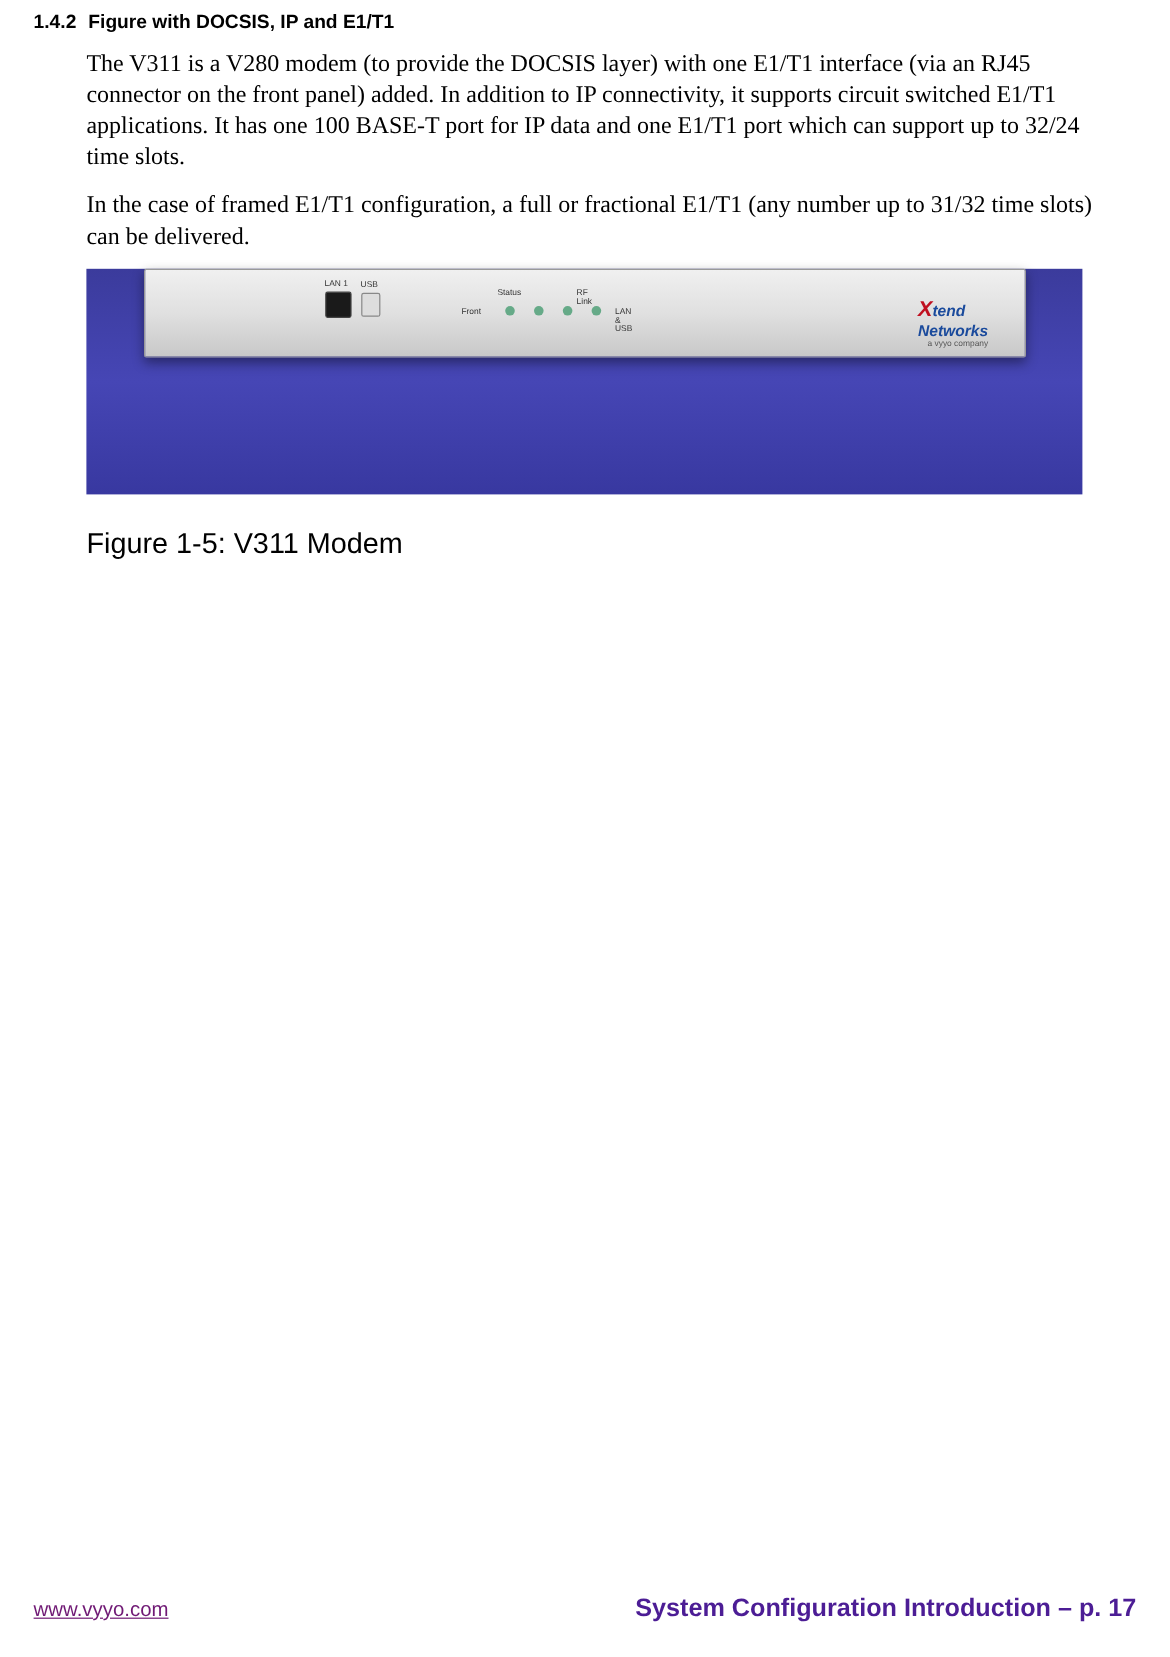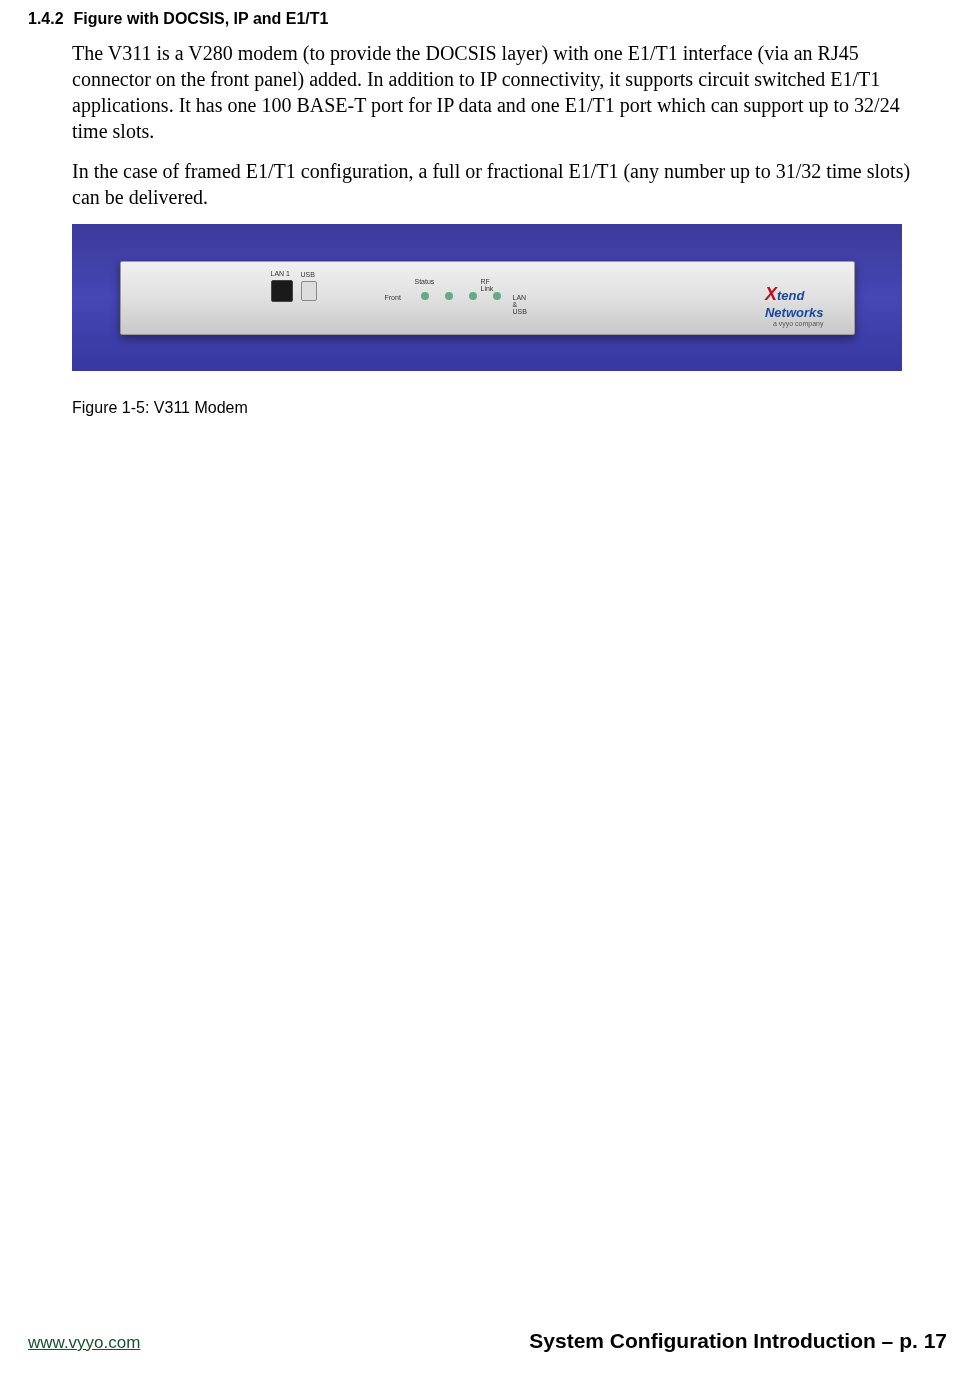--- a/index.html
+++ b/index.html
@@ -32,25 +32,25 @@
       padding-left: 44px;
     }
     .body-paragraphs p {
       font-size: 20px;
       line-height: 1.3;
       margin-bottom: 14px;
       font-family: Liberation Serif, serif;
     }
     .figure-image {
       width: 830px;
-      height: 147px;
+      height: 188px;
       background: linear-gradient(180deg, #3b3b9c 0%, #4646b5 50%, #3838a0 100%);
       position: relative;
       display: flex;
-      align-items: center;
+      align-items: flex-start;
       justify-content: center;
       margin-bottom: 28px;
     }
     .modem-device {
       width: 735px;
       height: 74px;
       background: linear-gradient(180deg, #f0f0f0 0%, #e0e0e0 50%, #c8c8c8 100%);
       border: 1px solid #999;
       border-radius: 2px;
       position: relative;
@@ -118,41 +118,41 @@
     }
     .device-logo-sub {
       font-size: 7px;
       font-weight: normal;
       color: #555;
       display: block;
       font-style: normal;
       text-align: right;
     }
     .figure-caption {
-      font-size: 16px;
+      font-size: 24px;
       margin-top: 10px;
     }
     .page-footer {
       position: absolute;
       bottom: 28px;
       left: 28px;
       right: 28px;
       display: flex;
       justify-content: space-between;
       align-items: baseline;
     }
     .footer-link {
-      color: #14532d;
+      color: #701a75;
       text-decoration: underline;
       font-size: 17px;
     }
     .footer-right {
       font-size: 21px;
       font-weight: bold;
-      color: #000000;
+      color: #4c1d95;
     }
   </style>
 </head>
 <body>
 
 <div class="page-content">
   <h2 class="section-heading">
     <span class="section-number">1.4.2</span>
     <span>Figure with DOCSIS, IP and E1/T1</span>
   </h2>

